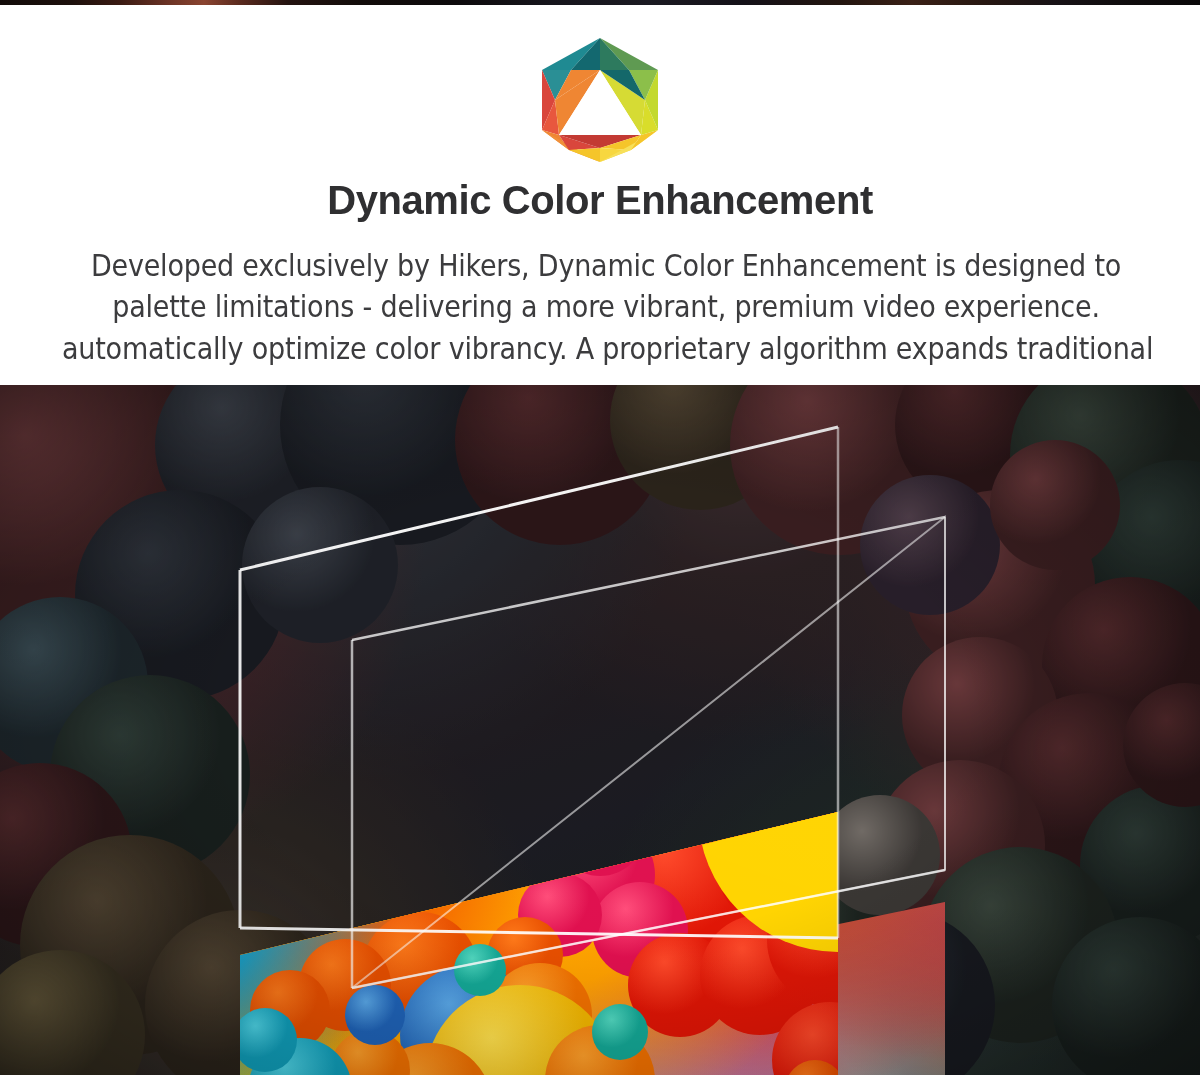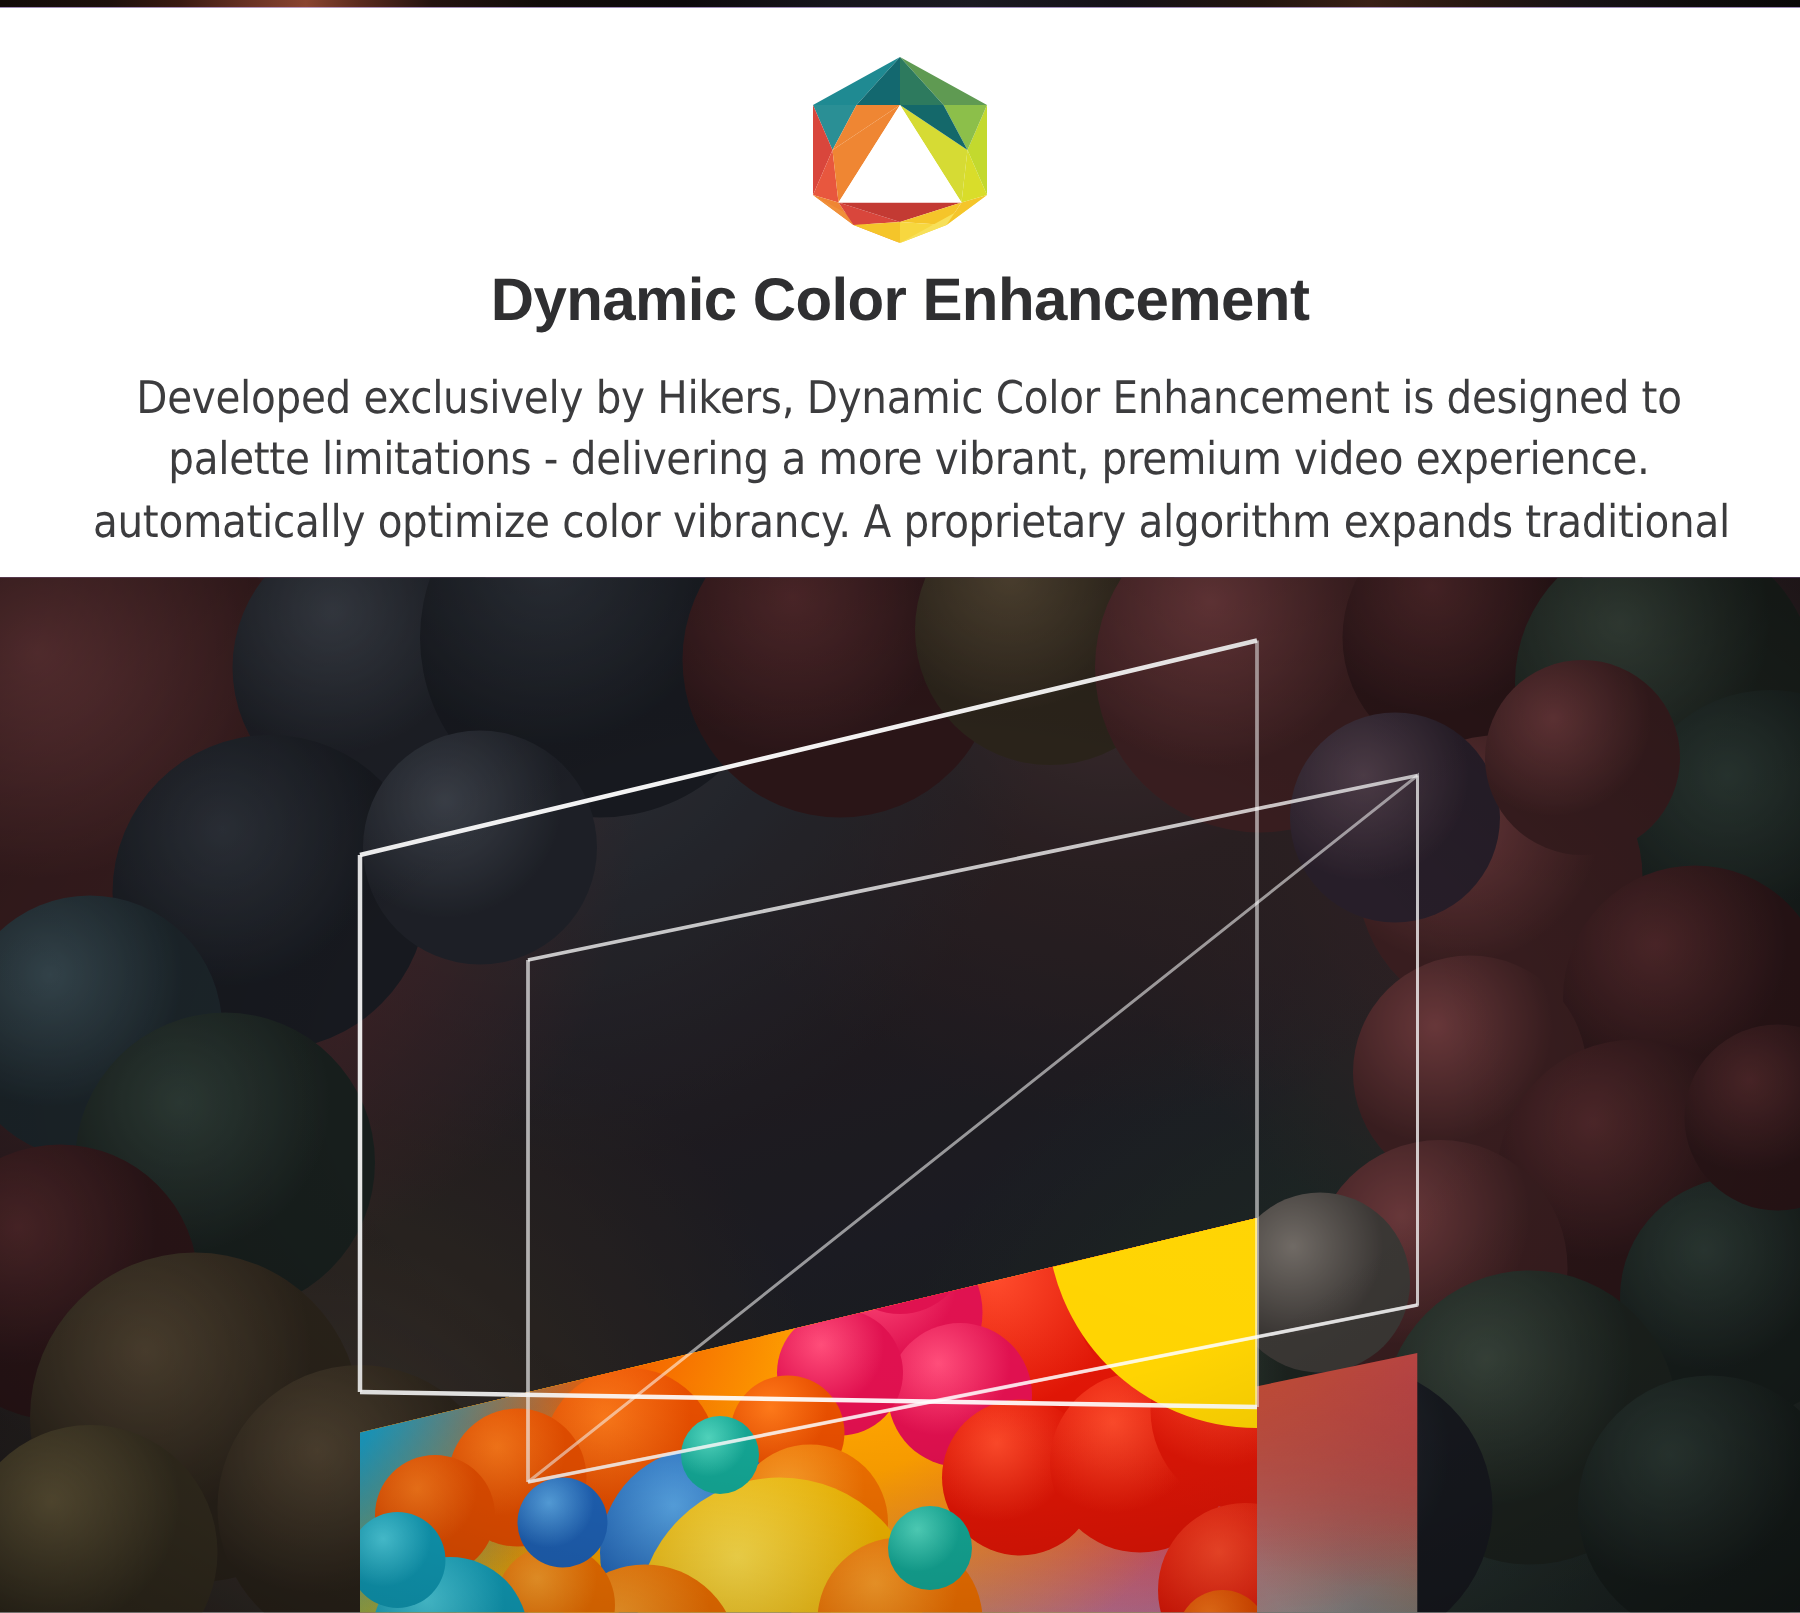--- a/index.html
+++ b/index.html
@@ -3,21 +3,21 @@
 <meta charset="utf-8">
 <title>Dynamic Color Enhancement</title>
 <style>
   * { margin:0; padding:0; box-sizing:border-box; }
   html, body {
     width:1200px; height:1075px;
     background:#ffffff;
     font-family:"Liberation Sans", sans-serif;
     overflow:hidden;
   }
-  .page { position:relative; width:1200px; height:928px; background:#6d28d9; }
+  .page { position:relative; width:1200px; height:928px; background:#fca5a5; }
 
   
   .top-sliver {
     position:absolute; top:0; left:0; width:1200px; height:5px;
     background:linear-gradient(90deg,
       #120b09 0%, #1d100c 6%, #3a1a12 10%, #6b3325 14%, #8a4430 17%,
       #5a2a1e 20%, #241310 24%, #120c0a 30%, #0d0a0c 38%,
       #16151c 46%, #1b1a22 54%, #141118 62%, #23150f 70%,
       #3a2016 76%, #271711 82%, #171216 88%, #0f0c0d 94%, #0a0809 100%);
   }

